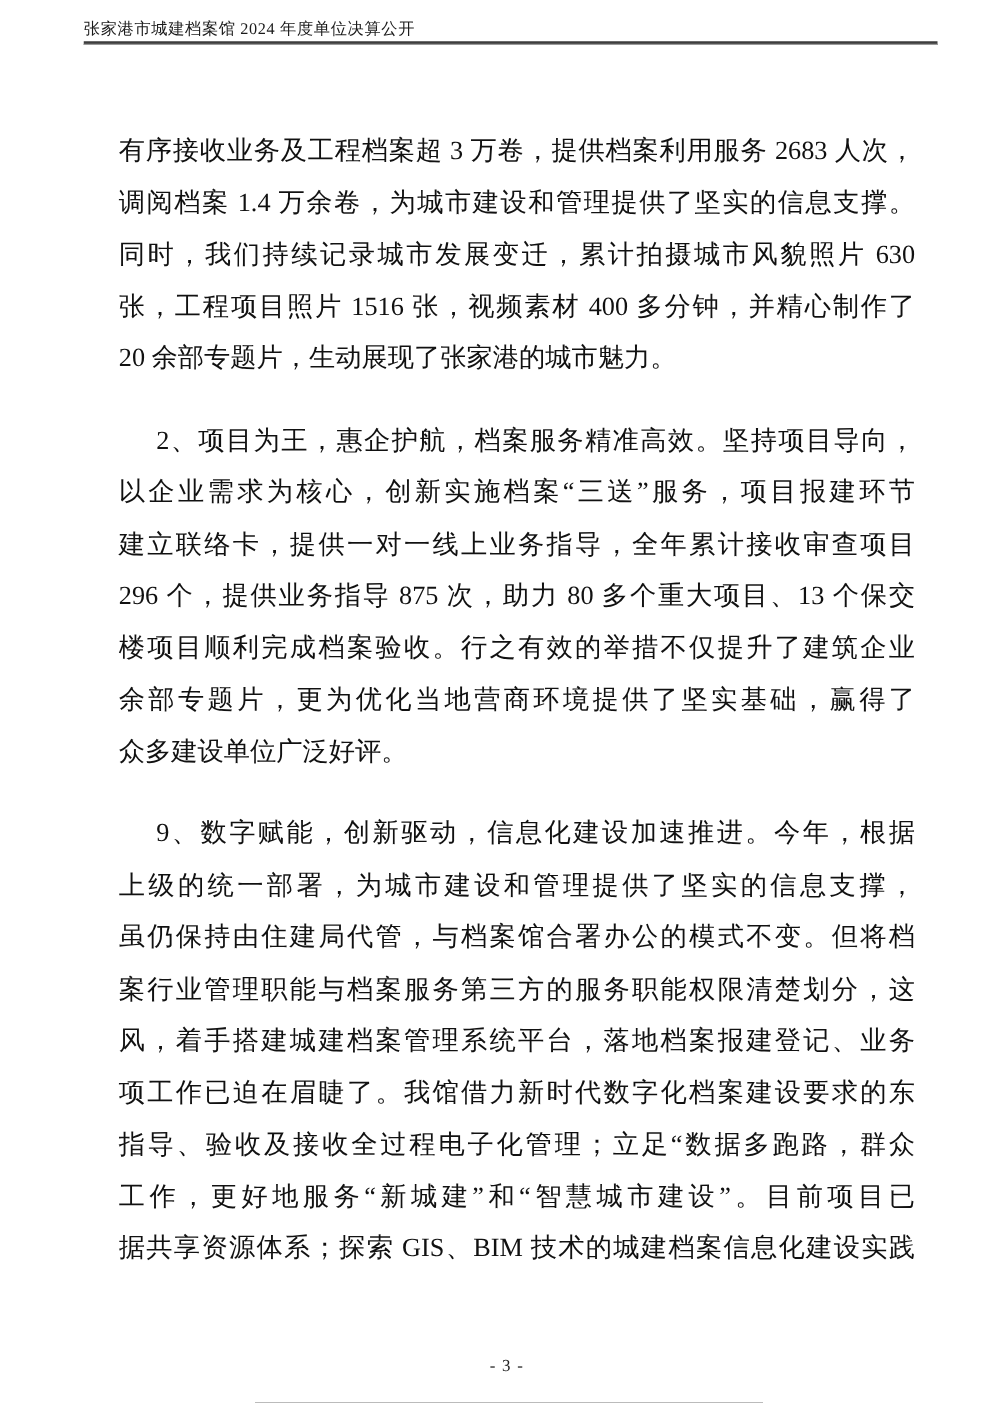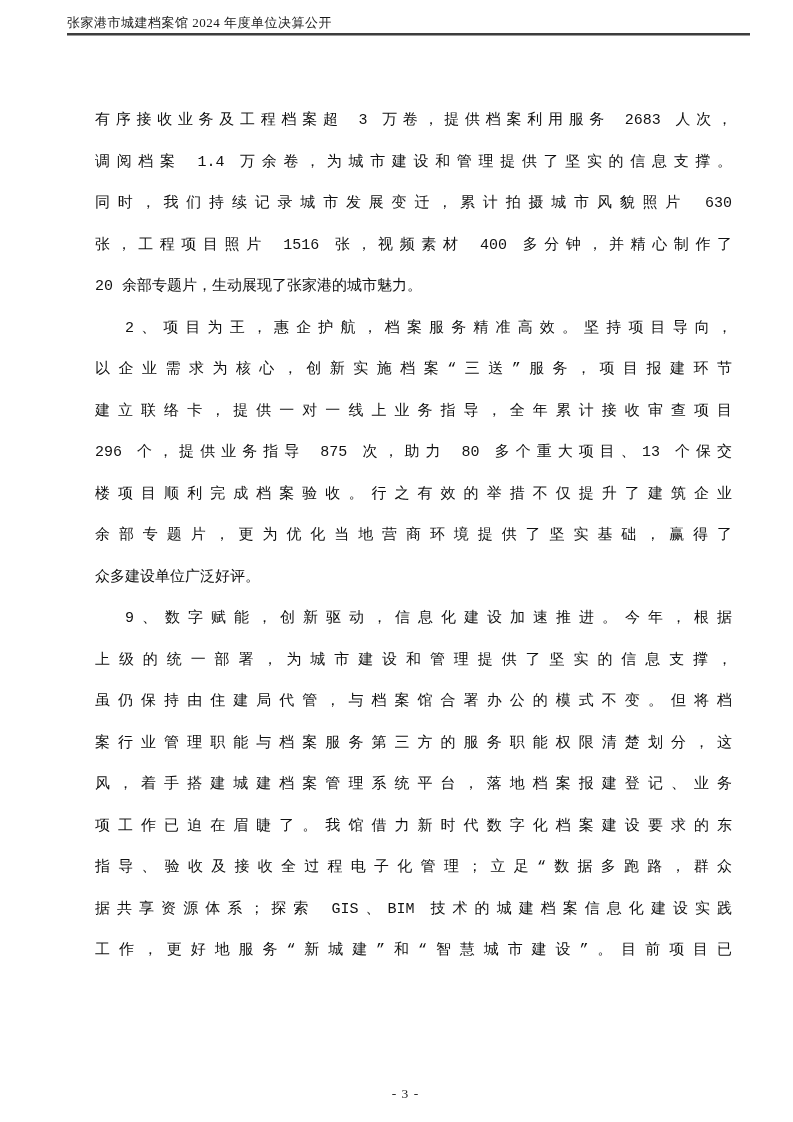--- a/index.html
+++ b/index.html
@@ -37,35 +37,35 @@
     height: 2px;
     background: #3d3d3d;
     border-bottom: 1px solid #9a9a9a;
   }
   
   .doc-body {
     position: absolute;
     left: 95px;
     top: 100px;
     width: 637px;
-    font-size: 15px;
+    font-size: 21px;
     line-height: 41.5px;
-    font-family: Liberation Mono, monospace;
   }
   .para { margin: 0; }
   .line {
     text-align: justify;
     text-justify: inter-character;
     white-space: normal;
   }
   .line.just {
     text-align-last: justify;
   }
   .para.indent .line:first-child {
     padding-left: 30px;
+    margin-top: 24px;
   }
   
   .doc-footer {
     position: absolute;
     left: 0;
     top: 1084px;
     width: 100%;
     text-align: center;
   }
   .page-number {
@@ -102,22 +102,22 @@
         <div class="line">众多建设单位广泛好评。</div>
       </div>
       <div class="para indent">
         <div class="line just">9、数字赋能，创新驱动，信息化建设加速推进。今年，根据</div>
         <div class="line just">上级的统一部署，为城市建设和管理提供了坚实的信息支撑，</div>
         <div class="line just">虽仍保持由住建局代管，与档案馆合署办公的模式不变。但将档</div>
         <div class="line just">案行业管理职能与档案服务第三方的服务职能权限清楚划分，这</div>
         <div class="line just">风，着手搭建城建档案管理系统平台，落地档案报建登记、业务</div>
         <div class="line just">项工作已迫在眉睫了。我馆借力新时代数字化档案建设要求的东</div>
         <div class="line just">指导、验收及接收全过程电子化管理；立足“数据多跑路，群众</div>
+        <div class="line just">工作，更好地服务“新城建”和“智慧城市建设”。目前项目已</div>
         <div class="line just">据共享资源体系；探索 GIS、BIM 技术的城建档案信息化建设实践</div>
-        <div class="line just">工作，更好地服务“新城建”和“智慧城市建设”。目前项目已</div>
       </div>
     </main>
 
   <footer class="doc-footer">
     <span class="page-number">- 3 -</span>
   </footer>
 
 </div>
 
 </body></html>

